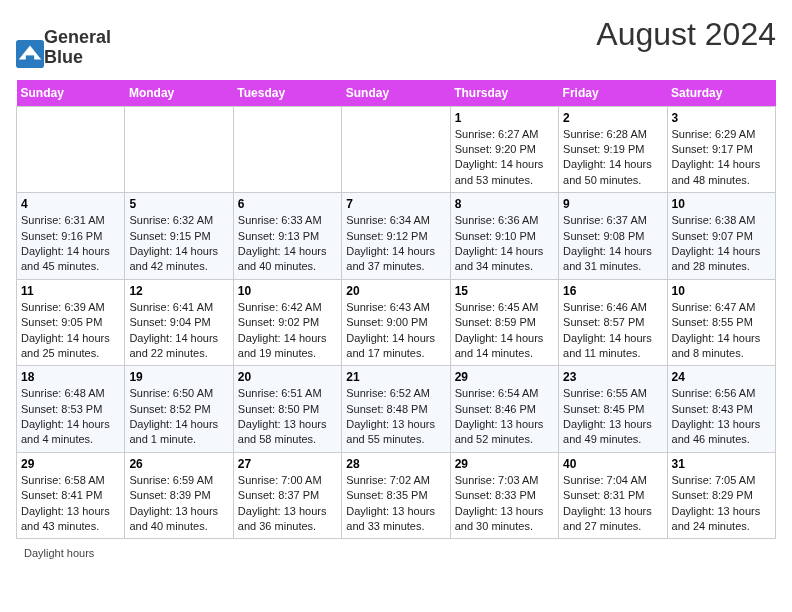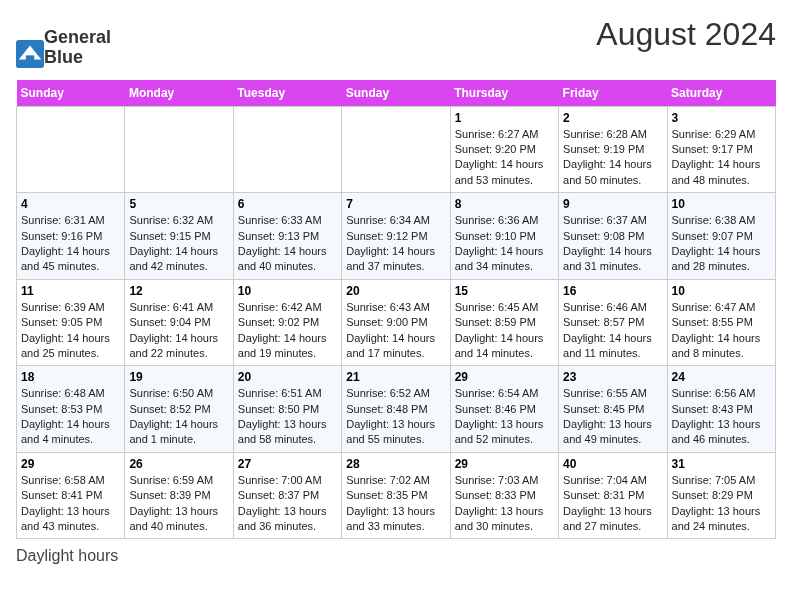--- a/index.html
+++ b/index.html
@@ -79,22 +79,23 @@
     .day-info {
       font-size: 11px;
       color: #222;
       line-height: 1.4;
     }
     .empty-cell {
       background: #fff !important;
     }
     .footer {
       margin-top: 8px;
-      font-size: 16px;
+      font-size: 11px;
       color: #444;
+      margin-left: 8px;
     }
   </style>
 </head>
 <body>
 
 <div class="header">
   <div class="logo">
     <svg class="logo-icon" viewBox="0 0 40 40">
       <rect x="0" y="0" width="40" height="40" rx="4" fill="#2a7abf"></rect>
       <polygon points="20,8 36,28 4,28" fill="#fff"></polygon>

